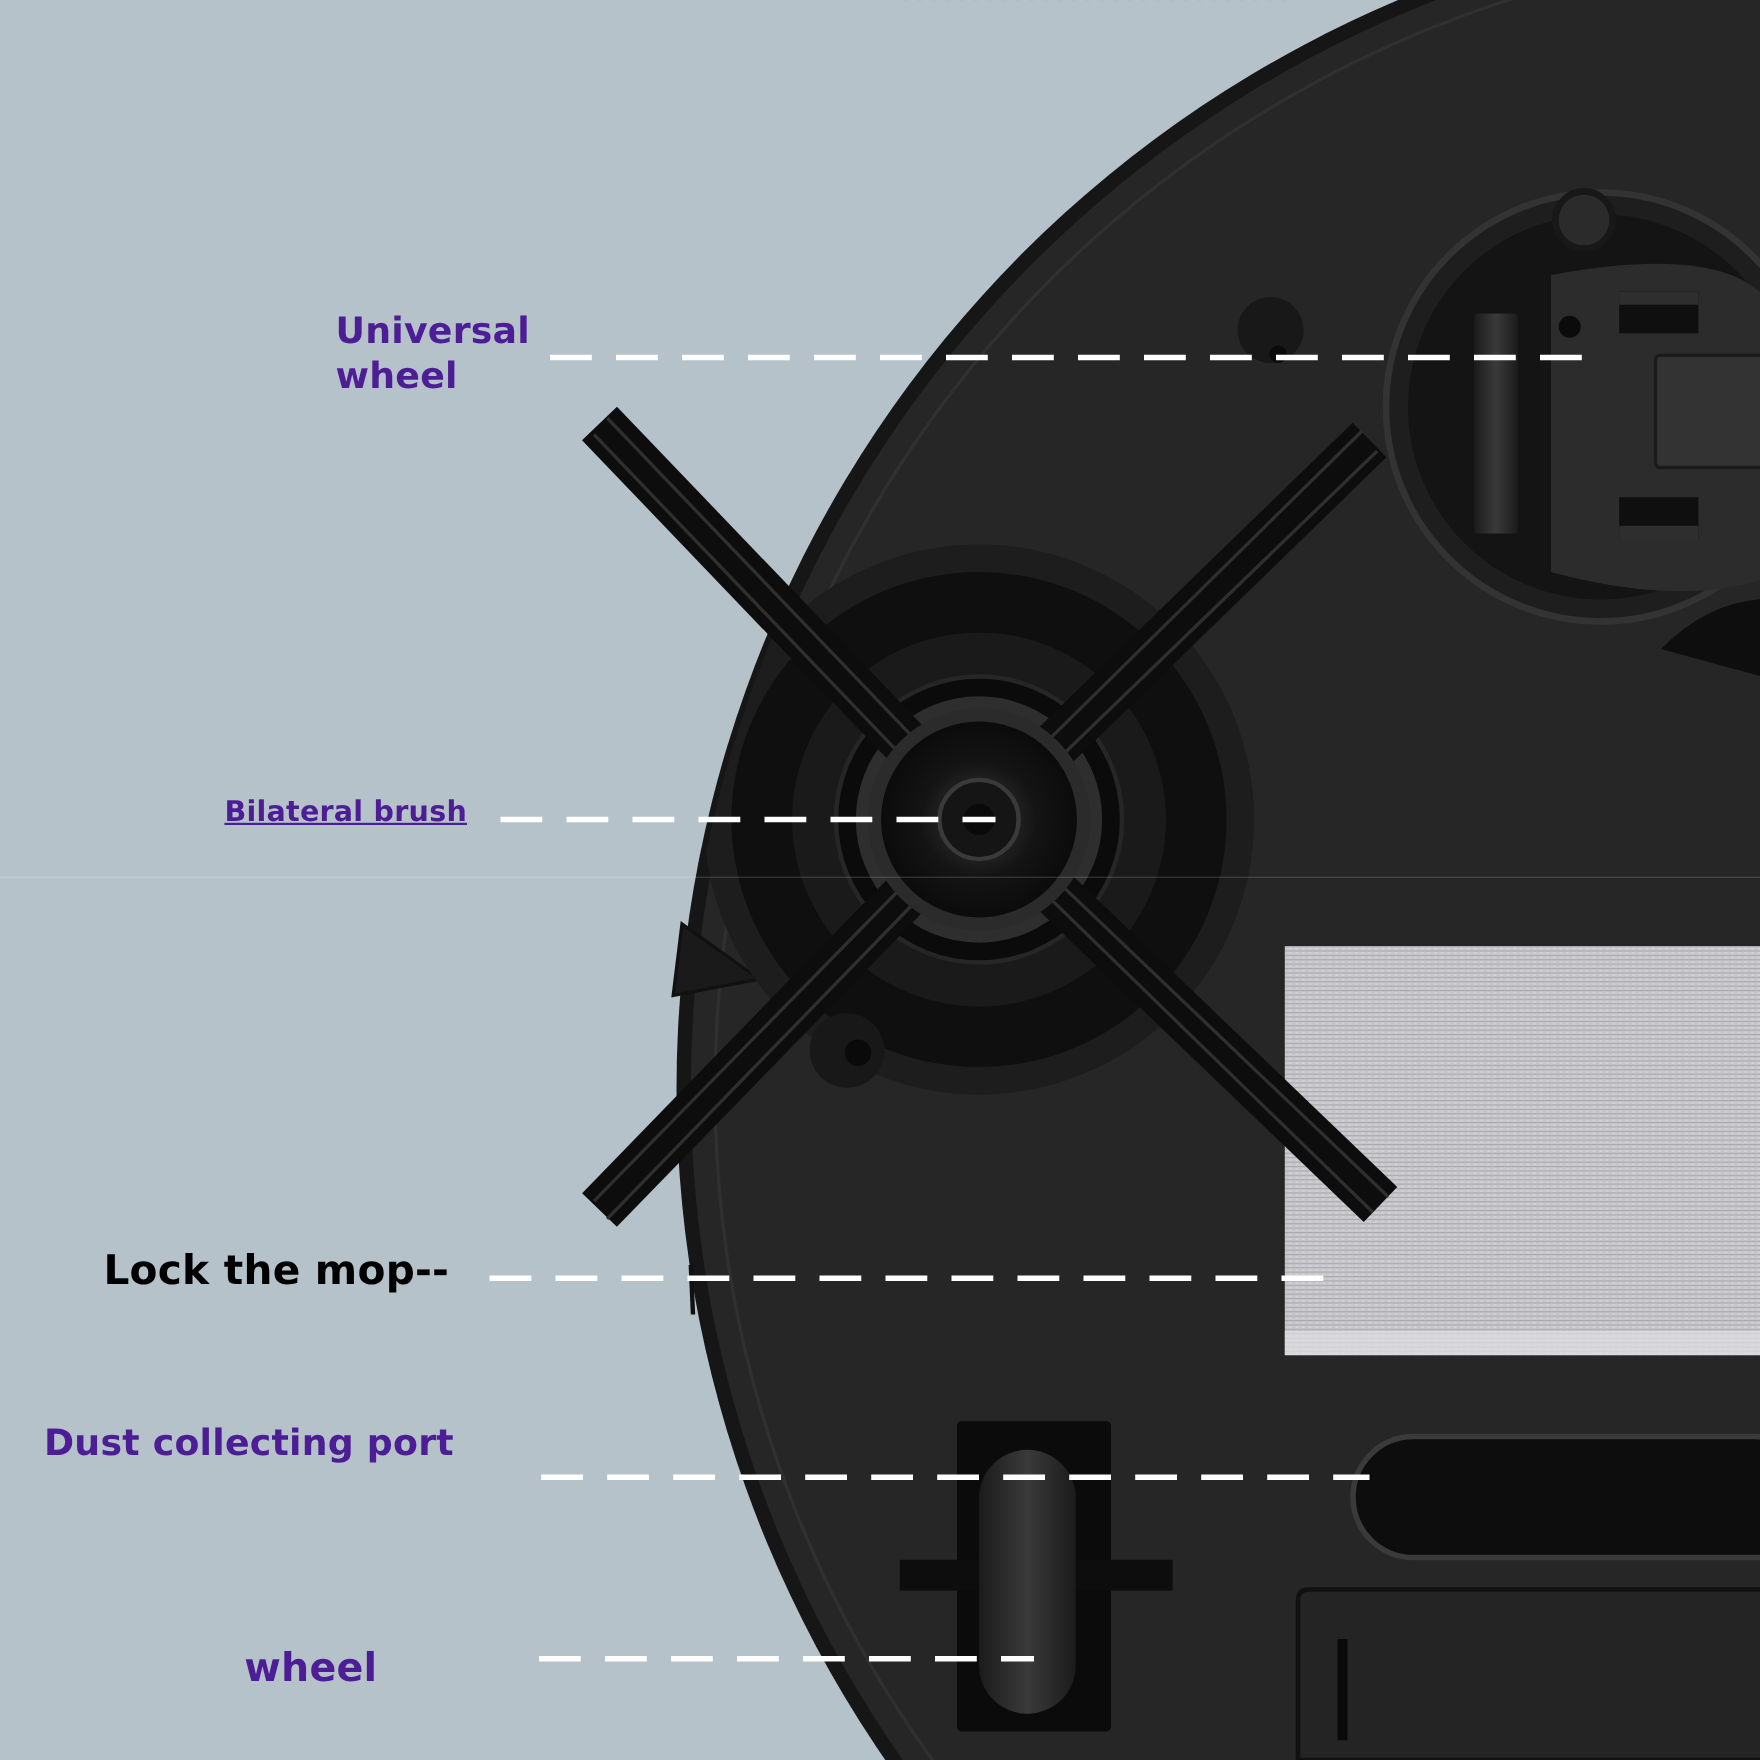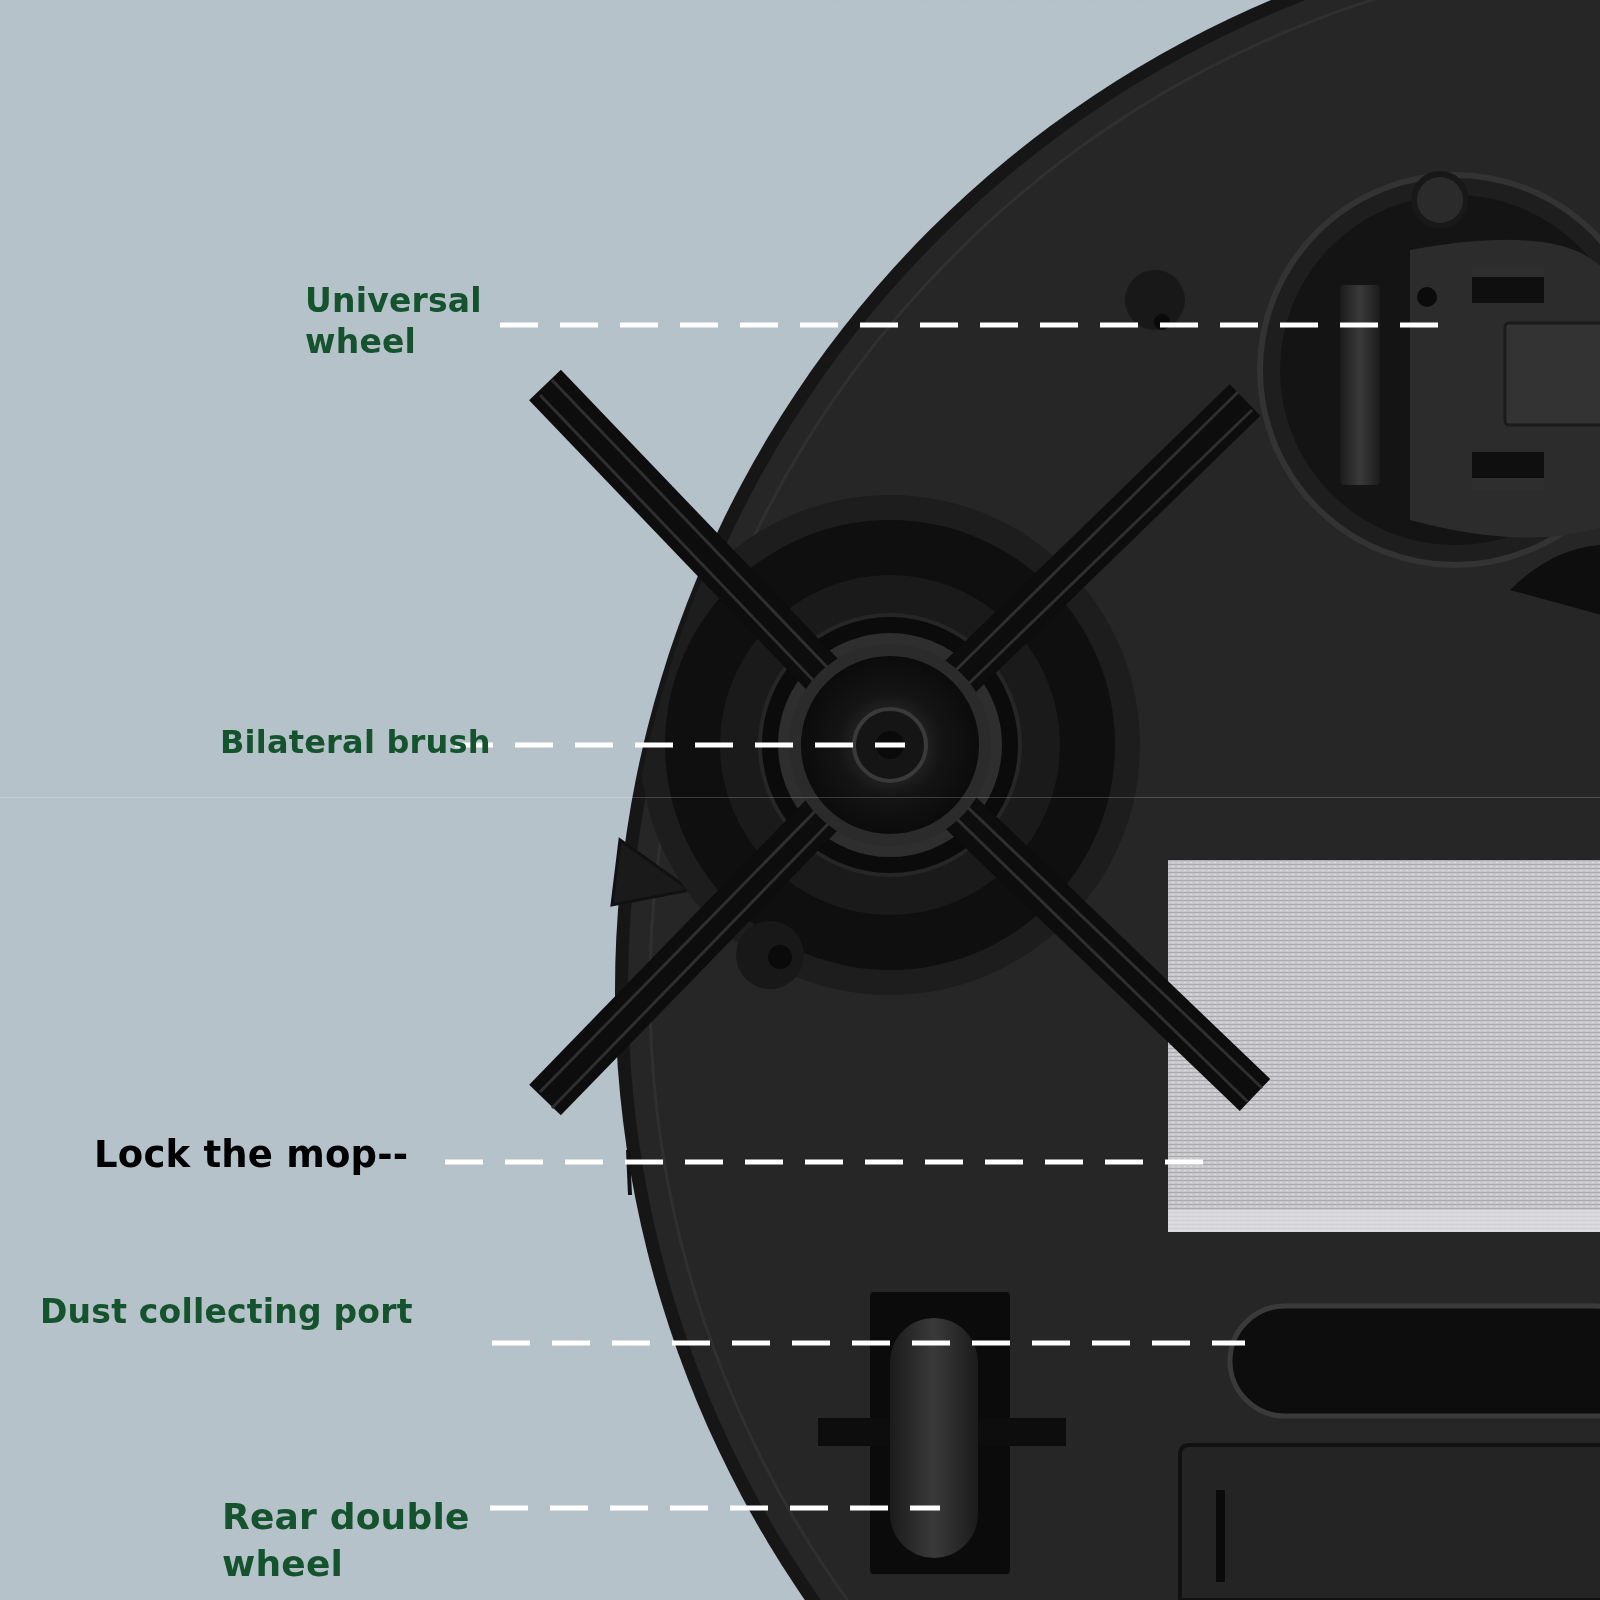--- a/index.html
+++ b/index.html
@@ -6,29 +6,29 @@
   body {
     width: 1600px; height: 1600px; overflow: hidden;
     background: #b6c2ca;
     position: relative;
     font-family: "DejaVu Sans", "Liberation Sans", sans-serif;
   }
   .stage { position: absolute; left: 0; top: 0; width: 1600px; height: 1600px; }
   .robot-svg { position: absolute; left: 0; top: 0; }
   .label {
     position: absolute;
-    color: #14532d;
+    color: #4c1d95;
     font-weight: bold;
     line-height: 1.25;
     white-space: nowrap;
     letter-spacing: 0.2px;
   }
   .label .line { display: block; }
   .label-universal { left: 305px; top: 280px; font-size: 33px; }
-  .label-brush { left: 220px; top: 722px; font-size: 32px; }
+  .label-brush { left: 204px; top: 722px; font-size: 26px; text-decoration: underline; }
   .label-mop { left: 94px; top: 1132px; font-size: 37px; color: #000000; }
   .label-dust { left: 40px; top: 1291px; font-size: 33px; }
   .label-rear { left: 222px; top: 1494px; font-size: 36px; line-height: 1.3; }
   .top-text {
     position: absolute; left: 820px; top: -14px; width: 780px; height: 20px;
     color: #9aa6ae; font-size: 20px; white-space: nowrap; overflow: hidden;
     filter: blur(1.5px);
   }
   .divider { position: absolute; left: 0; top: 797px; width: 1600px; height: 1px; background: rgba(255,255,255,0.18); }
 </style>
@@ -161,17 +161,16 @@
 
   <div class="label label-mop">
     <span class="line">Lock the mop--</span>
   </div>
 
   <div class="label label-dust">
     <span class="line">Dust collecting port</span>
   </div>
 
   <div class="label label-rear">
-    <span class="line">Rear double</span>
     <span class="line">wheel</span>
   </div>
 
 </div>
 
 </body></html>

